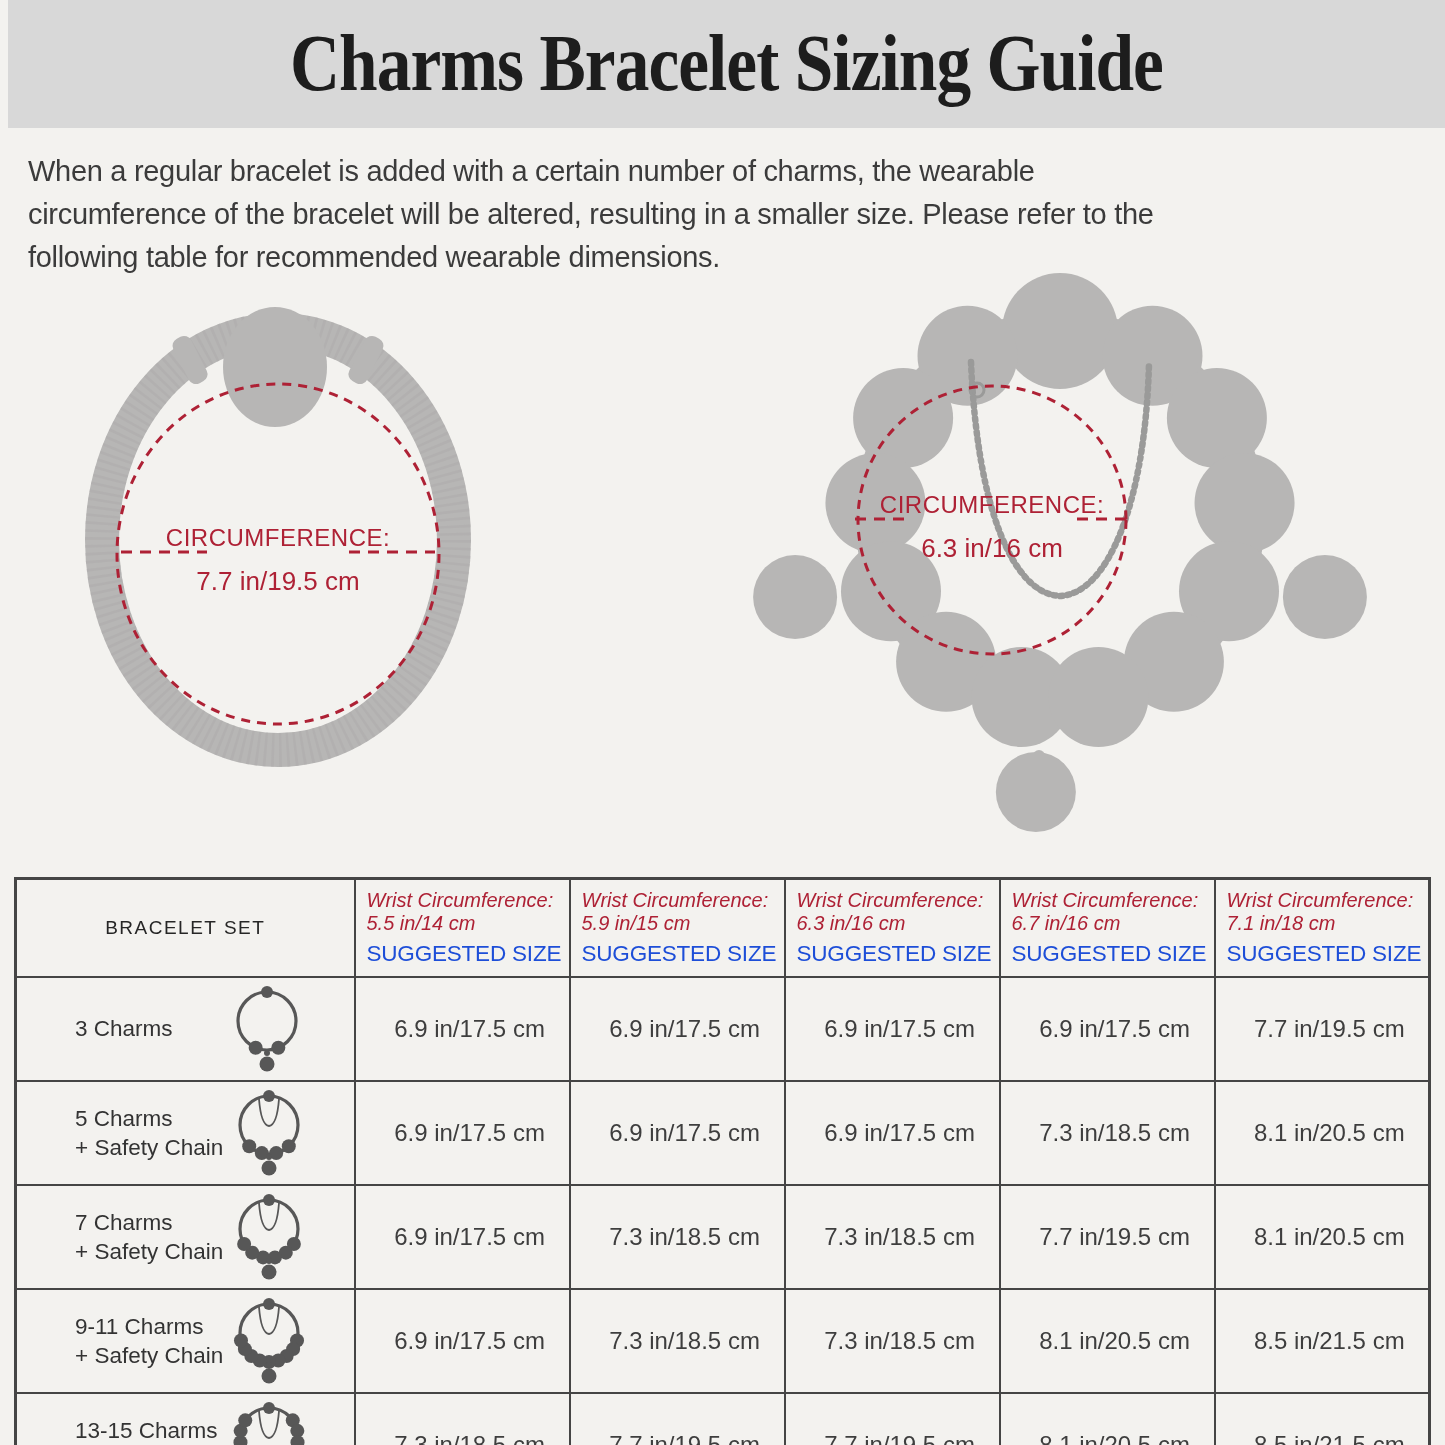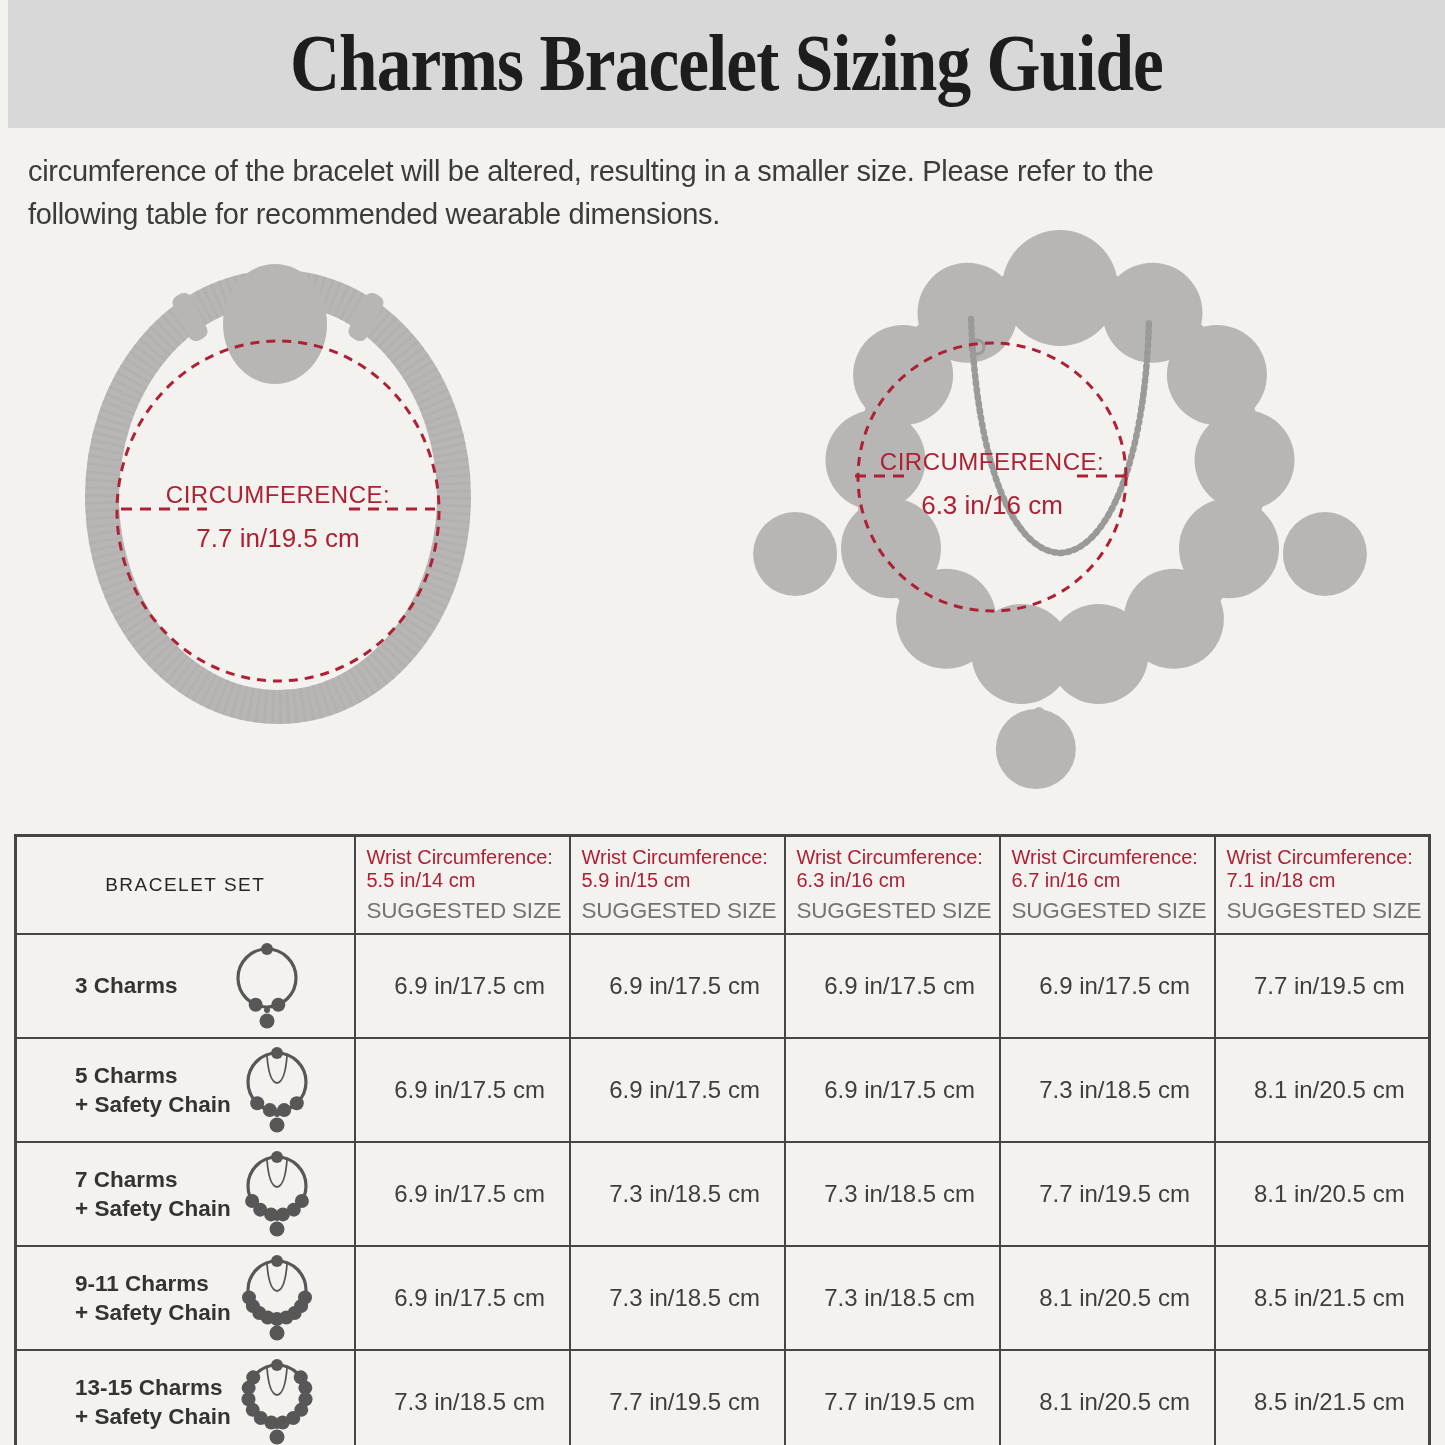--- a/index.html
+++ b/index.html
@@ -26,38 +26,39 @@
   .rdash{stroke:var(--red);stroke-width:3px;stroke-dasharray:11 8;}
   .circ-label{fill:var(--red);font-size:24px;letter-spacing:.5px;font-family:"Liberation Sans",sans-serif;}
   .circ-value{fill:var(--red);font-size:26px;font-family:"Liberation Sans",sans-serif;}
   .size-table{border-collapse:collapse;table-layout:fixed;width:1417px;margin:6px 0 0 14px;
               border:3px solid var(--tborder);background:var(--bg);}
   .size-table th,.size-table td{border:2px solid var(--tborder);font-weight:400;}
   .size-table thead tr{height:98px;}
   .size-table tbody tr{height:93px;}
   .set-th{font-size:19px;letter-spacing:1.5px;color:#262626;text-align:center;}
   .wrist-th{vertical-align:middle;text-align:left;padding:6px 4px 6px 11px;}
-  .wrist-red{color:var(--red);font-size:20px;line-height:23.5px;white-space:nowrap;}
-  .suggested{color:#737373;font-size:22.5px;margin-top:5px;letter-spacing:-.2px;white-space:nowrap;}
+  .wrist-red{color:var(--red);font-size:20px;line-height:23.5px;white-space:nowrap;font-style:italic;}
+  .suggested{color:#1d4ed8;font-size:22.5px;margin-top:5px;letter-spacing:-.2px;white-space:nowrap;}
   .set-cell{padding-left:58px;}
-  .set-wrap{display:flex;align-items:center;font-weight:bold;}
+  .set-wrap{display:flex;align-items:center;}
   .set-line{font-size:22.5px;color:#333;line-height:29px;text-align:left;white-space:nowrap;}
   .set-icon{margin-left:auto;margin-right:40px;flex:0 0 auto;}
   .val-cell{text-align:center;font-size:24px;color:#3e3e3e;padding-left:16px;}
 </style>
 </head>
 <body>
 
 <div class="page">
 
   <header class="band">
     <h1 class="title">Charms Bracelet Sizing Guide</h1>
   </header>
 
   <section class="intro">
+    <div class="intro-line">When a regular bracelet is added with a certain number of charms, the wearable</div>
     <div class="intro-line">circumference of the bracelet will be altered, resulting in a smaller size. Please refer to the</div>
     <div class="intro-line">following table for recommended wearable dimensions.</div>
   </section>
 
   <section class="illos">
 
     <svg class="illo-left" width="450" height="505" viewBox="0 0 450 505" xmlns="http://www.w3.org/2000/svg">
       <ellipse class="ring-stroke" cx="223" cy="245" rx="176" ry="210"></ellipse>
       <ellipse class="ring-texture" cx="223" cy="245" rx="176" ry="210"></ellipse>
       <rect class="sil" x="125" y="40" width="20" height="50" rx="8" transform="rotate(-27 135 65)"></rect>

